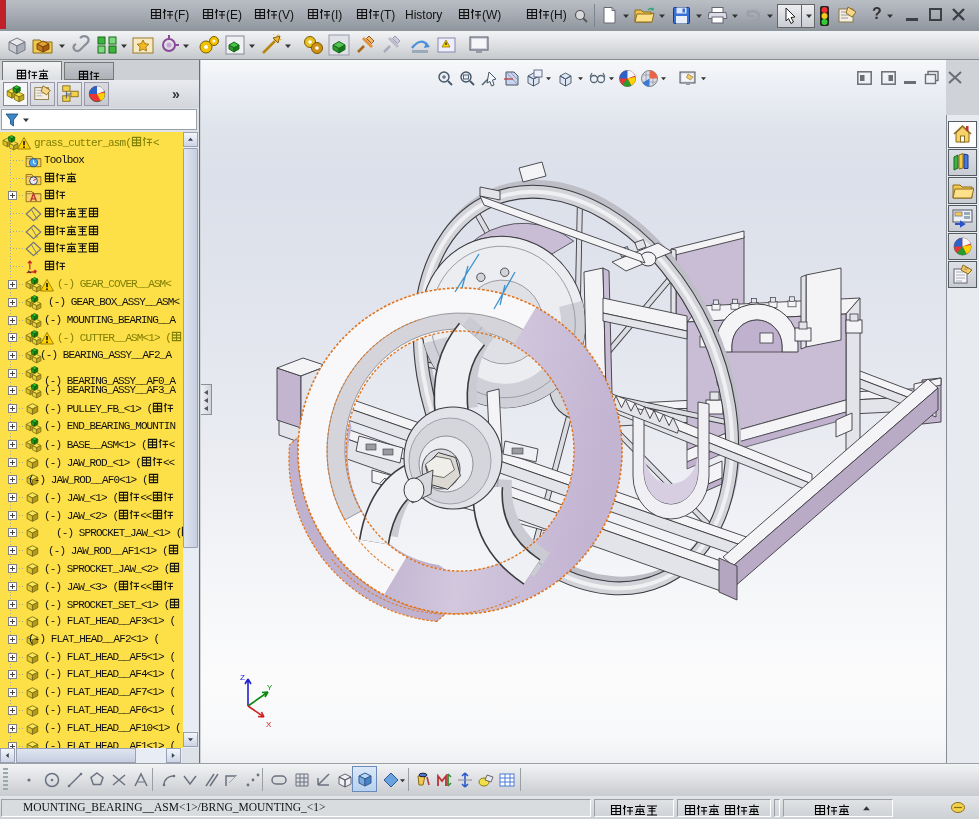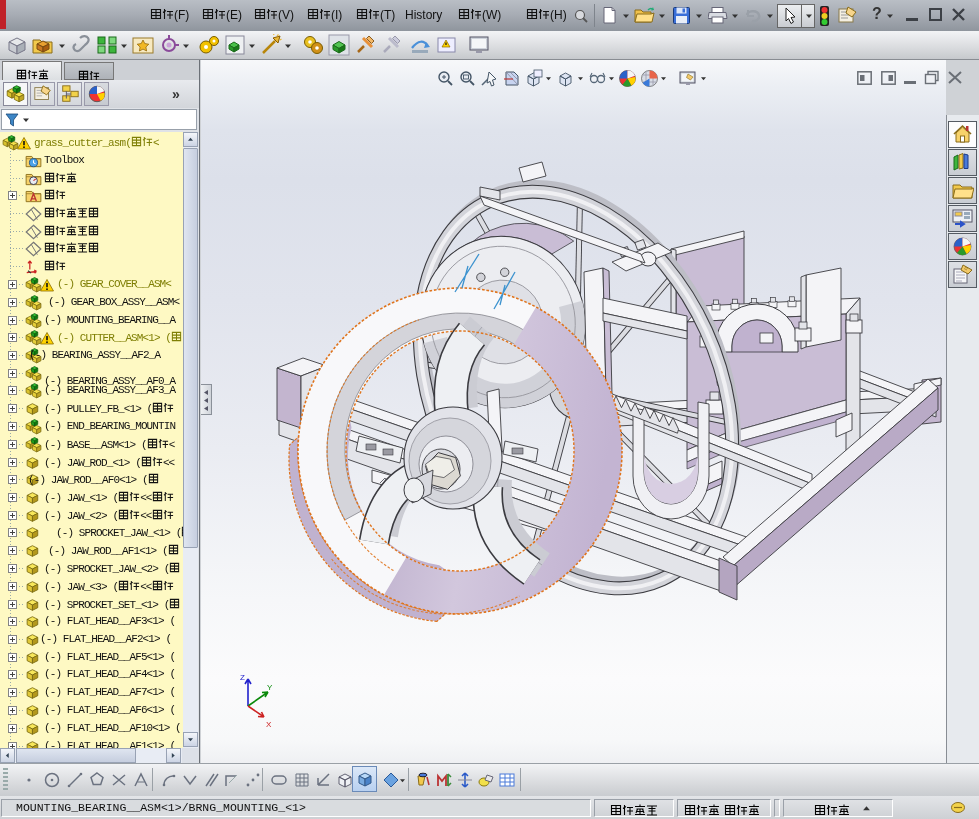--- a/index.html
+++ b/index.html
@@ -331,21 +331,21 @@
     </svg>
     <div class="abs" style="left:172px;top:26px;font-size:14px;font-weight:bold;color:#333">»</div>
     <div class="abs" style="left:1px;top:49px;width:196px;height:21px;background:#fff;border:1px solid #98a0aa"></div>
     <svg class="abs" style="left:4px;top:52px" width="16" height="16" viewBox="0 0 16 16">
       <path d="M2 2h12L9.5 8v6l-3-2V8z" fill="#3d86c6" stroke="#1a4a7a" stroke-width="0.8"></path>
     </svg>
     <svg class="abs" style="left:22px;top:57px" width="8" height="6" viewBox="0 0 8 6">
       <path d="M1 1.5h6L4 5z" fill="#333"></path>
     </svg>
   </div>
-<div class="abs" style="left:0;top:132px;width:183px;height:616px;overflow:hidden;background:#fef9c3;font-family:'Liberation Mono',monospace;font-size:11px;letter-spacing:-0.9px">
+<div class="abs" style="left:0;top:132px;width:183px;height:616px;overflow:hidden;background:#fde047;font-family:'Liberation Mono',monospace;font-size:11px;letter-spacing:-0.9px">
     <div class="abs" style="left:10px;top:10px;width:1px;height:600px;background-image:repeating-linear-gradient(#9aa 0 1px,transparent 1px 3px)"></div>
     <svg class="abs" style="left:2px;top:3px" width="17" height="16" viewBox="0 0 16 15">
       <use href="#icAsm"></use>
     </svg>
     <svg class="abs" style="left:17px;top:5px" width="14" height="13" viewBox="0 0 14 13">
       <use href="#icWarn"></use>
     </svg>
     <div class="abs" style="left:34px;top:4px;white-space:nowrap;color:#7f7f05">grass_cutter_asm(<svg class="cn" width="11" height="11" style="vertical-align:-1px">
         <use href="#hzA"></use>
       </svg><svg class="cn" width="11" height="11" style="vertical-align:-1px">
@@ -473,21 +473,21 @@
     <div class="abs" style="left:57px;top:199px;white-space:nowrap;color:#7f7f05">(-) CUTTER__ASM&lt;1&gt; (<svg class="cn" width="11" height="11" style="vertical-align:-1px">
         <use href="#hzA"></use>
       </svg></div>
     <div class="abs" style="left:10px;top:223px;width:15px;height:1px;background-image:repeating-linear-gradient(90deg,#9aa 0 1px,transparent 1px 3px)"></div>
     <svg class="abs" style="left:8px;top:219px" width="9" height="9" viewBox="0 0 9 9">
       <use href="#icPlus"></use>
     </svg>
     <svg class="abs" style="left:25px;top:216px" width="17" height="16" viewBox="0 0 16 15">
       <use href="#icAsm"></use>
     </svg>
-    <div class="abs" style="left:29px;top:217px;white-space:nowrap;color:#111">(-) BEARING_ASSY__AF2_A</div>
+    <div class="abs" style="left:40px;top:217px;white-space:nowrap;color:#111">(-) BEARING_ASSY__AF2_A</div>
     <div class="abs" style="left:10px;top:241px;width:15px;height:1px;background-image:repeating-linear-gradient(90deg,#9aa 0 1px,transparent 1px 3px)"></div>
     <svg class="abs" style="left:8px;top:237px" width="9" height="9" viewBox="0 0 9 9">
       <use href="#icPlus"></use>
     </svg>
     <svg class="abs" style="left:25px;top:234px" width="17" height="16" viewBox="0 0 16 15">
       <use href="#icAsm"></use>
     </svg>
     <div class="abs" style="left:44px;top:243px;white-space:nowrap;color:#111">(-) BEARING_ASSY__AF0_A</div>
     <div class="abs" style="left:10px;top:258px;width:15px;height:1px;background-image:repeating-linear-gradient(90deg,#9aa 0 1px,transparent 1px 3px)"></div>
     <svg class="abs" style="left:8px;top:254px" width="9" height="9" viewBox="0 0 9 9">
@@ -647,21 +647,21 @@
       <use href="#icPart"></use>
     </svg>
     <div class="abs" style="left:44px;top:483px;white-space:nowrap;color:#111">(-) FLAT_HEAD__AF3&lt;1&gt; (</div>
     <div class="abs" style="left:10px;top:507px;width:15px;height:1px;background-image:repeating-linear-gradient(90deg,#9aa 0 1px,transparent 1px 3px)"></div>
     <svg class="abs" style="left:8px;top:503px" width="9" height="9" viewBox="0 0 9 9">
       <use href="#icPlus"></use>
     </svg>
     <svg class="abs" style="left:25px;top:500px" width="17" height="16" viewBox="0 0 16 15">
       <use href="#icPart"></use>
     </svg>
-    <div class="abs" style="left:40px;top:501px;white-space:nowrap;color:#111">(-) FLAT_HEAD__AF2&lt;1&gt; (</div>
+    <div class="abs" style="left:28px;top:501px;white-space:nowrap;color:#111">(-) FLAT_HEAD__AF2&lt;1&gt; (</div>
     <div class="abs" style="left:10px;top:525px;width:15px;height:1px;background-image:repeating-linear-gradient(90deg,#9aa 0 1px,transparent 1px 3px)"></div>
     <svg class="abs" style="left:8px;top:521px" width="9" height="9" viewBox="0 0 9 9">
       <use href="#icPlus"></use>
     </svg>
     <svg class="abs" style="left:25px;top:518px" width="17" height="16" viewBox="0 0 16 15">
       <use href="#icPart"></use>
     </svg>
     <div class="abs" style="left:44px;top:519px;white-space:nowrap;color:#111">(-) FLAT_HEAD__AF5&lt;1&gt; (</div>
     <div class="abs" style="left:10px;top:542px;width:15px;height:1px;background-image:repeating-linear-gradient(90deg,#9aa 0 1px,transparent 1px 3px)"></div>
     <svg class="abs" style="left:8px;top:538px" width="9" height="9" viewBox="0 0 9 9">
@@ -946,21 +946,21 @@
     <ellipse cx="7" cy="11" rx="5" ry="4" fill="#f2e04a" stroke="#8a7a10"></ellipse>
     <path d="M10 4l6 2-2 5-6-2z" fill="#e8e8ea" stroke="#667"></path>
   </svg>
 <svg class="abs" style="left:498px;top:771px" width="18" height="18" viewBox="0 0 18 18">
     <rect x="2" y="3" width="14" height="12" fill="#fff" stroke="#4a7ad9"></rect>
     <path d="M2 7h14M2 11h14M7 3v12M12 3v12" stroke="#4a7ad9" stroke-width="1"></path>
   </svg>
 <div class="abs" style="left:520px;top:768px;width:1px;height:23px;background:#9aa0a6"></div>
 <div class="abs" style="left:0;top:796px;width:979px;height:23px;background:linear-gradient(#e3e5e8,#cdd0d4)">
     <div class="abs" style="left:1px;top:3px;width:590px;height:18px;border:1px solid #9aa0a8;border-right-color:#fff;border-bottom-color:#fff;background:#d9dcdf"></div>
-    <div class="abs" style="left:16px;top:5px;font-family:Liberation Mono, monospace;font-size:11.5px;color:#111">MOUNTING_BEARING__ASM&lt;1&gt;/BRNG_MOUNTING_&lt;1&gt;</div>
+    <div class="abs" style="left:23px;top:5px;font-family:Liberation Serif, serif;font-size:11.5px;color:#111">MOUNTING_BEARING__ASM&lt;1&gt;/BRNG_MOUNTING_&lt;1&gt;</div>
     <div class="abs" style="left:594px;top:3px;width:80px;height:18px;border:1px solid #9aa0a8;border-right-color:#fff;border-bottom-color:#fff"></div>
     <div class="abs" style="left:610px;top:5px"><svg class="cn" width="12" height="12" style="vertical-align:-1px">
         <use href="#hzA"></use>
       </svg><svg class="cn" width="12" height="12" style="vertical-align:-1px">
         <use href="#hzB"></use>
       </svg><svg class="cn" width="12" height="12" style="vertical-align:-1px">
         <use href="#hzC"></use>
       </svg><svg class="cn" width="12" height="12" style="vertical-align:-1px">
         <use href="#hzD"></use>
       </svg></div>

